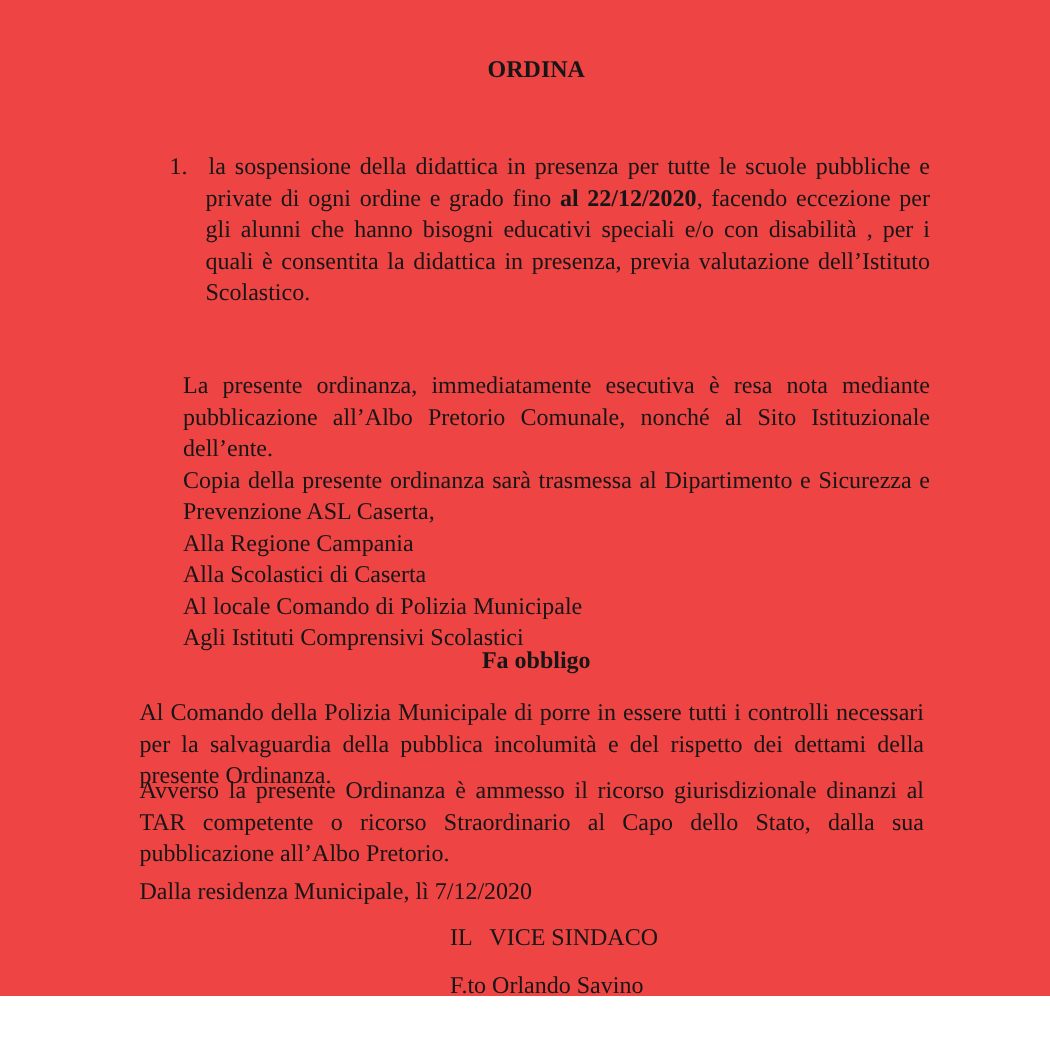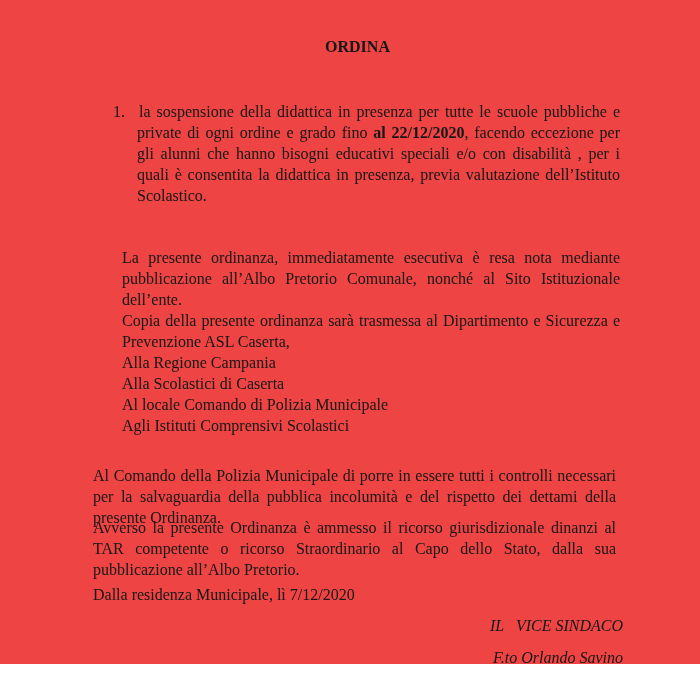--- a/index.html
+++ b/index.html
@@ -65,23 +65,21 @@
     margin: 0;
   }
   .p-obbligo { top: 465px; }
   .p-ricorso { top: 517px; }
   .p-date    { top: 584px; text-align: left; }
 
   .sig {
     position: absolute;
     left: 300px;
     right: 77px;
-    text-align: right;
     white-space: pre;
-    font-style: italic;
   }
   .sig-title { top: 615px; }
   .sig-name  { top: 647px; }
 </style>
 </head>
 <body>
 
 <div class="page">
 
   <h1 class="heading h-ordina">ORDINA</h1>
@@ -91,20 +89,21 @@
 
   <div class="dispone-block">
     <p>La presente ordinanza, immediatamente esecutiva è resa nota mediante pubblicazione all’Albo Pretorio Comunale, nonché al Sito Istituzionale dell’ente.</p>
     <p>Copia della presente ordinanza sarà trasmessa al Dipartimento e Sicurezza e Prevenzione ASL Caserta,</p>
     <p>Alla Regione Campania</p>
     <p>Alla Scolastici di Caserta</p>
     <p>Al locale Comando di Polizia Municipale</p>
     <p>Agli Istituti Comprensivi Scolastici</p>
   </div>
 
+  <h1 class="heading h-obbligo">Fa obbligo</h1>
 
   <p class="para p-obbligo">Al Comando della Polizia Municipale di porre in essere tutti i controlli necessari per la salvaguardia della pubblica incolumità e del rispetto dei dettami della presente Ordinanza.</p>
 
   <p class="para p-ricorso">Avverso la presente Ordinanza è ammesso il ricorso giurisdizionale dinanzi al TAR competente o ricorso Straordinario al Capo dello Stato, dalla sua pubblicazione all’Albo Pretorio.</p>
 
   <p class="para p-date">Dalla residenza Municipale, lì 7/12/2020</p>
 
   <div class="sig sig-title">IL   VICE SINDACO</div>
 
   <div class="sig sig-name">F.to Orlando Savino</div>

